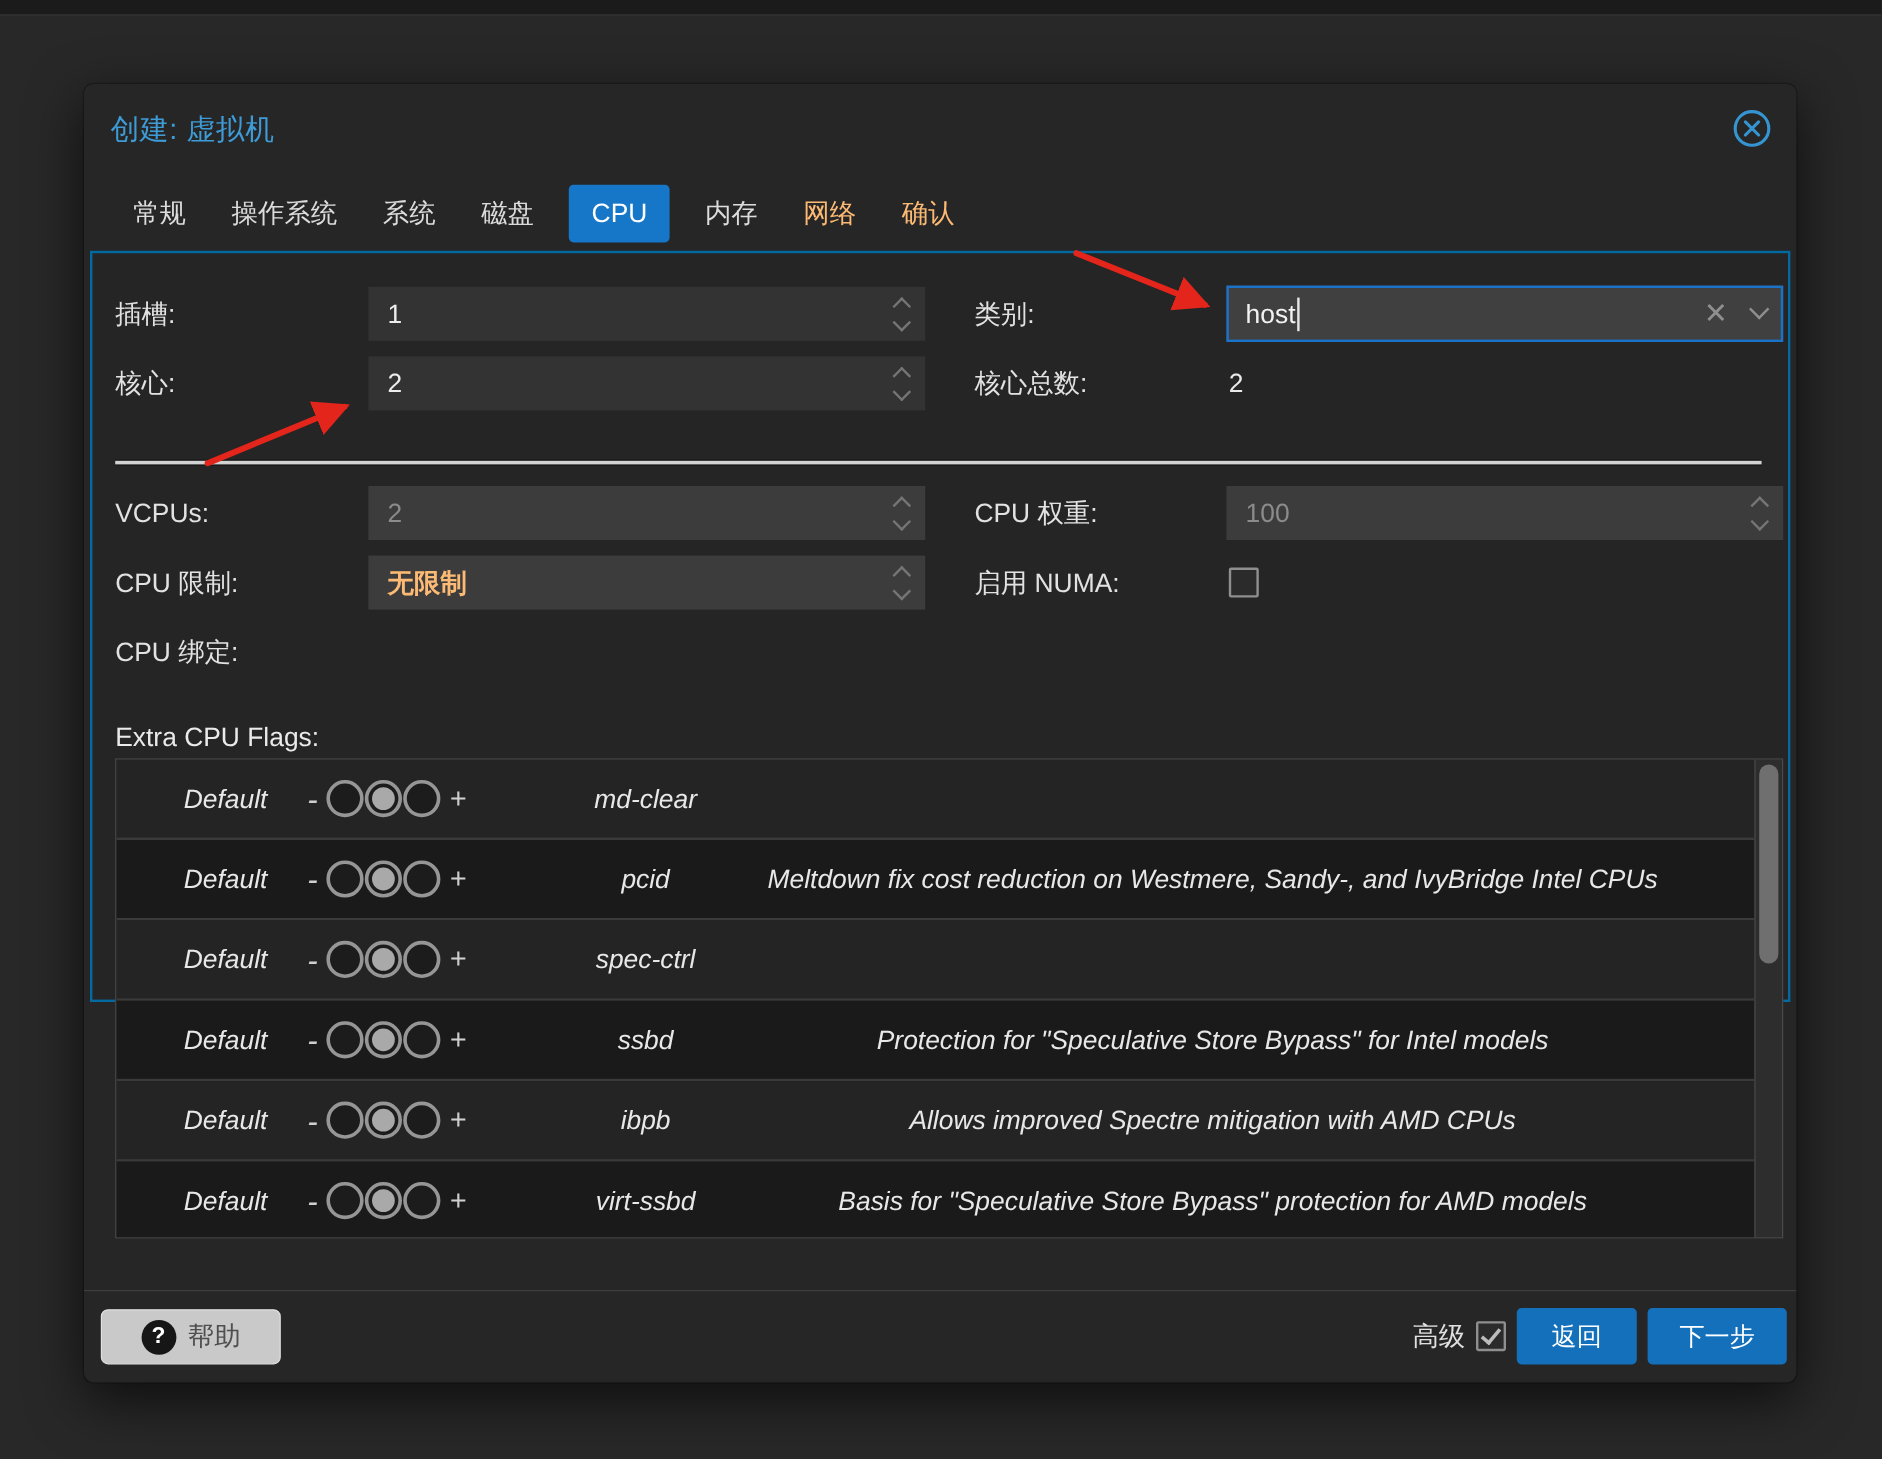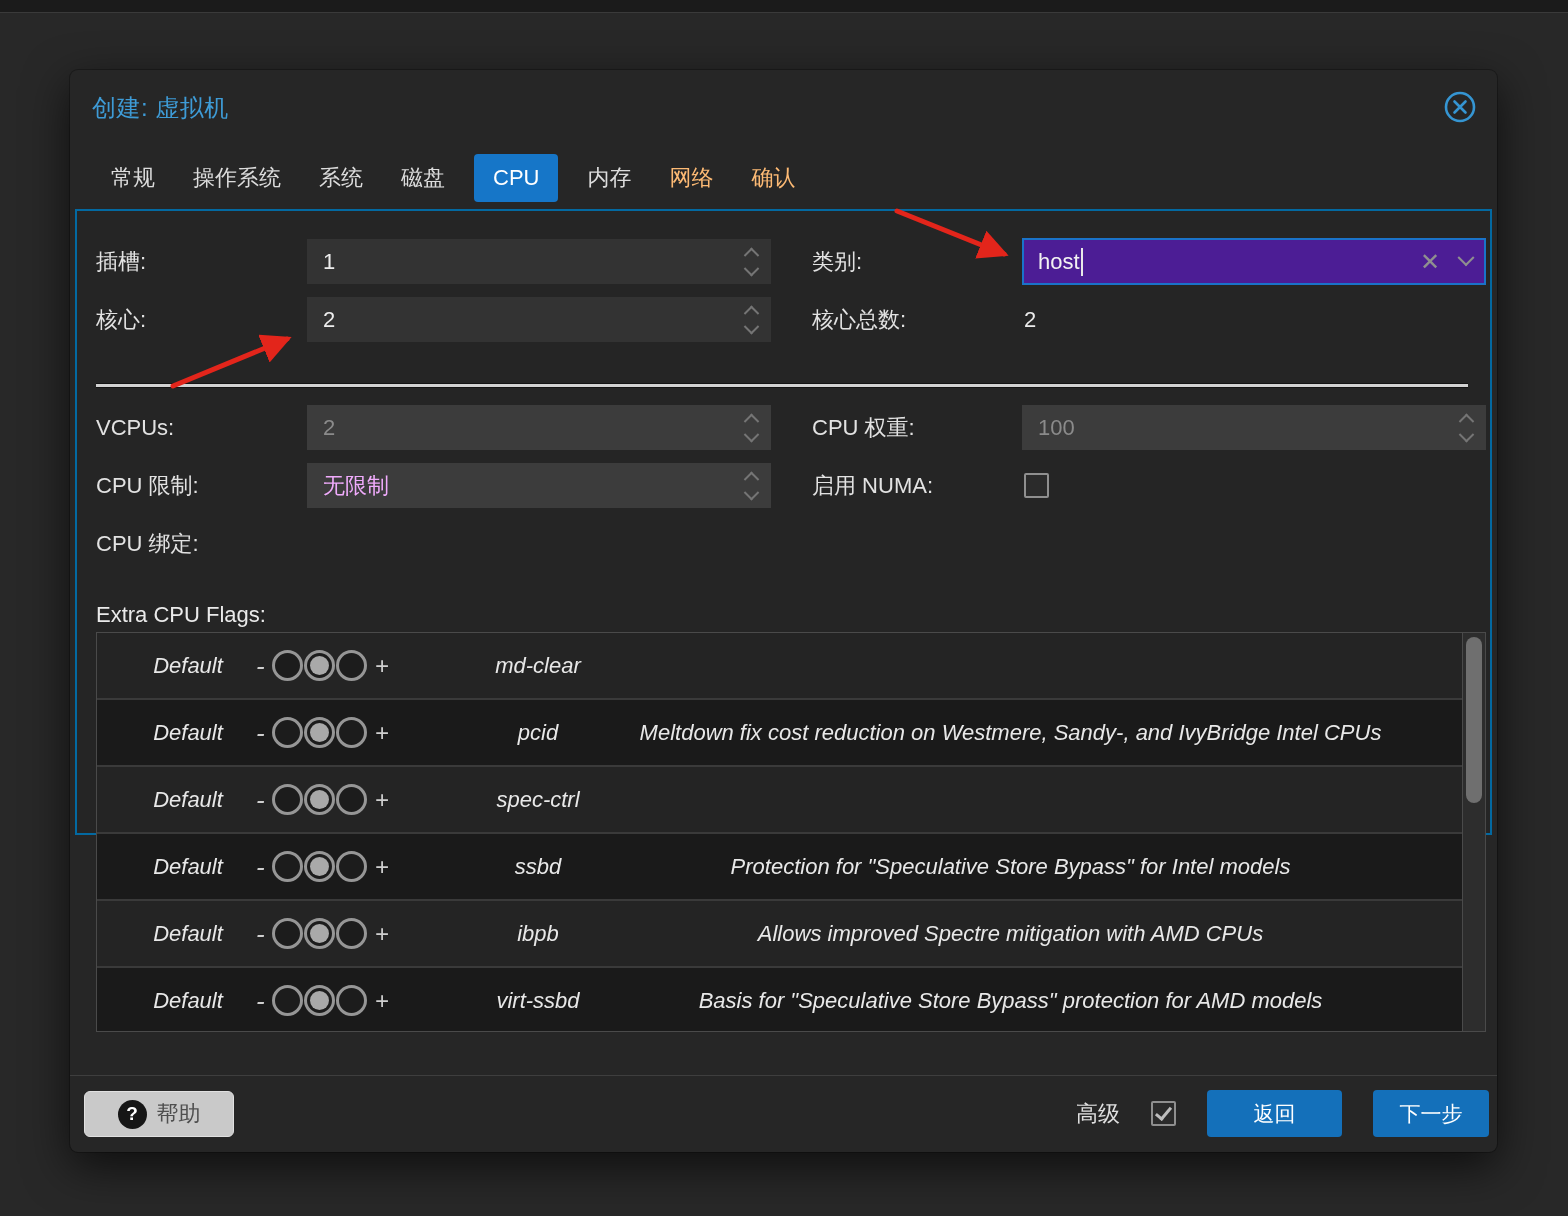--- a/index.html
+++ b/index.html
@@ -45,27 +45,27 @@
     position:absolute; left:5px; top:139px; width:1417px; height:626px;
     background:#252525; border:2px solid #0369a1;text-align:center;
   }
   .form-label { position:absolute; font-size:22px; color:#e2e2e2; height:45px; line-height:45px; white-space:nowrap; }
   .field {
     position:absolute; height:45px; width:464px; background:#333333;
     display:flex; align-items:center; padding:0 8px 0 16px;
     font-size:22px; color:#ededed;
   }
   .field.disabled { background:#3c3c3c; color:#8b8b8b; }
-  .field .ph { color:#f0abfc; }
+  .field .ph { color:#fdba74;font-weight:bold; }
   .spin { margin-left:auto; display:flex; flex-direction:column; gap:8px; padding-right:6px; }
   .c-up,.c-down { width:11px; height:11px; border-left:2.5px solid #757575; border-top:2.5px solid #757575; }
   .c-up { transform:rotate(45deg) translate(2px,2px); }
   .c-down { transform:rotate(225deg) translate(2px,2px); }
   .combo {
-    position:absolute; height:47px; width:464px; background:#4c1d95;
+    position:absolute; height:47px; width:464px; background:#404040;
     border:2px solid #1a73c9; display:flex; align-items:center;
     padding:0 12px 0 14px; font-size:22px; color:#f2f2f2;
   }
   .caret { display:inline-block; width:2px; height:28px; background:#e8e8e8; margin-left:1px; }
   .combo-tools { margin-left:auto; display:flex; align-items:center; gap:20px; color:#8f8f8f; }
   .x-glyph { font-size:24px; line-height:1; }
   .dd-chev { width:12px; height:12px; border-left:2.5px solid #8f8f8f; border-top:2.5px solid #8f8f8f; transform:rotate(225deg) translate(3px,3px); }
   .static-value { position:absolute; font-size:22px; color:#eaeaea; height:45px; line-height:45px; }
   .divider { position:absolute; left:19px; width:1372px; height:3px; background:#d2d2d2; box-shadow:0 1px 0 #141414, 0 -1px 0 #141414; }
   .checkbox {
@@ -110,29 +110,29 @@
     position:absolute; left:14px; top:15px; width:150px; height:46px;
     background:#c9c9c9; border:1px solid #e0e0e0; border-radius:6px;
     display:flex; align-items:center; justify-content:center; gap:10px;
     font-size:22px; color:#4f4f4f; cursor:pointer;
   }
   .help-icon {
     width:29px; height:29px; border-radius:50%; background:#161616;
     color:#fff; font-size:19px; font-weight:bold;
     display:flex; align-items:center; justify-content:center;
   }
-  .footer-right { position:absolute; right:8px; top:14px; display:flex; align-items:center; gap:31px; }
+  .footer-right { position:absolute; right:8px; top:14px; display:flex; align-items:center; gap:9px; }
   .adv-label { font-size:22px; color:#e0e0e0; }
   .adv-box { position:static; }
   .btn-blue {
     height:47px; background:var(--button); color:#fff; font-size:21px;
     border:none; border-radius:4px; display:flex; align-items:center; justify-content:center;
     cursor:pointer; font-family:inherit;
   }
-  .btn-back { width:135px; }
+  .btn-back { width:100px; }
   .btn-next { width:116px; }
   
   .arrows { position:absolute; inset:0; pointer-events:none; z-index:40; }
 </style>
 </head>
 <body>
 
 <div class="page">
   <div class="topbar"></div>
 

